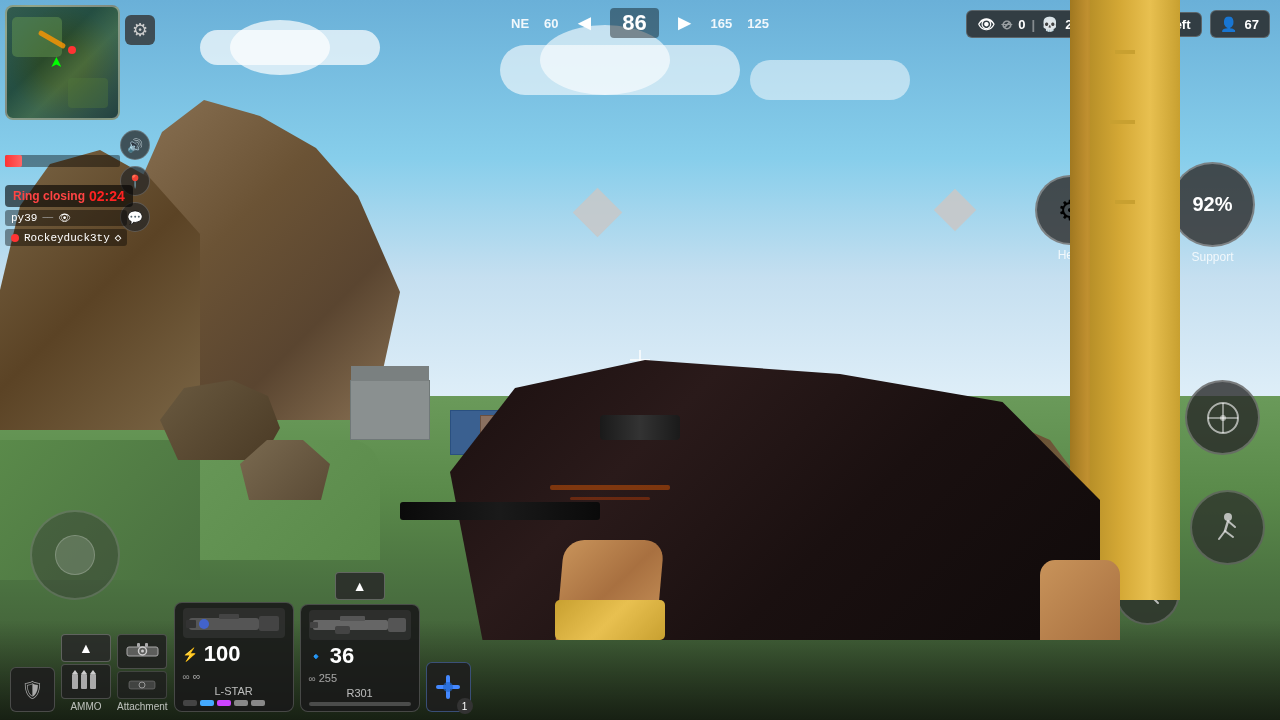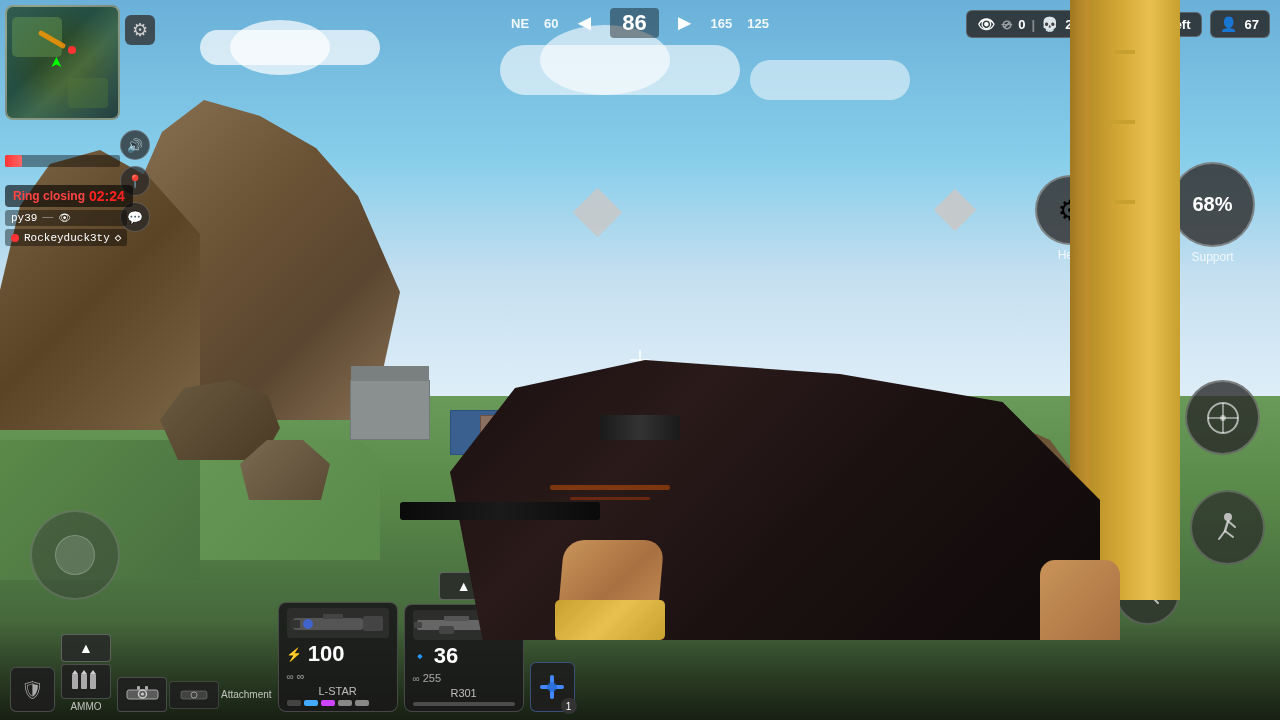--- a/index.html
+++ b/index.html
@@ -504,21 +504,21 @@
       display: flex;
       align-items: center;
       justify-content: center;
       font-size: 10px;
       color: #aaa;
     }
 
     
     .attach-section {
       display: flex;
-      flex-direction: row;
+      flex-direction: column;
       align-items: center;
       gap: 2px;
     }
     .attach-icon-img {
       width: 50px;
       height: 35px;
       background: rgba(30,30,30,0.85);
       border-radius: 4px;
       border: 1px solid rgba(255,255,255,0.2);
       display: flex;
@@ -928,21 +928,21 @@
       <div class="heal-circle">
         <span>⚙</span>
       </div>
       <div class="heal-label">Heal</div>
     </div>
   </div>
 
   <div style="position:absolute;right:25px;top:162px;">
     <div class="support-btn">
       <div class="support-circle">
-        <span class="support-percent">68%</span>
+        <span class="support-percent">92%</span>
       </div>
       <div class="support-label">Support</div>
     </div>
   </div>
 
   <div class="crosshair"></div>
 
   <div class="aim-btn">
     <svg width="40" height="40" viewBox="0 0 40 40">
       <circle cx="20" cy="20" r="15" fill="none" stroke="rgba(255,255,255,0.6)" stroke-width="2"></circle>

